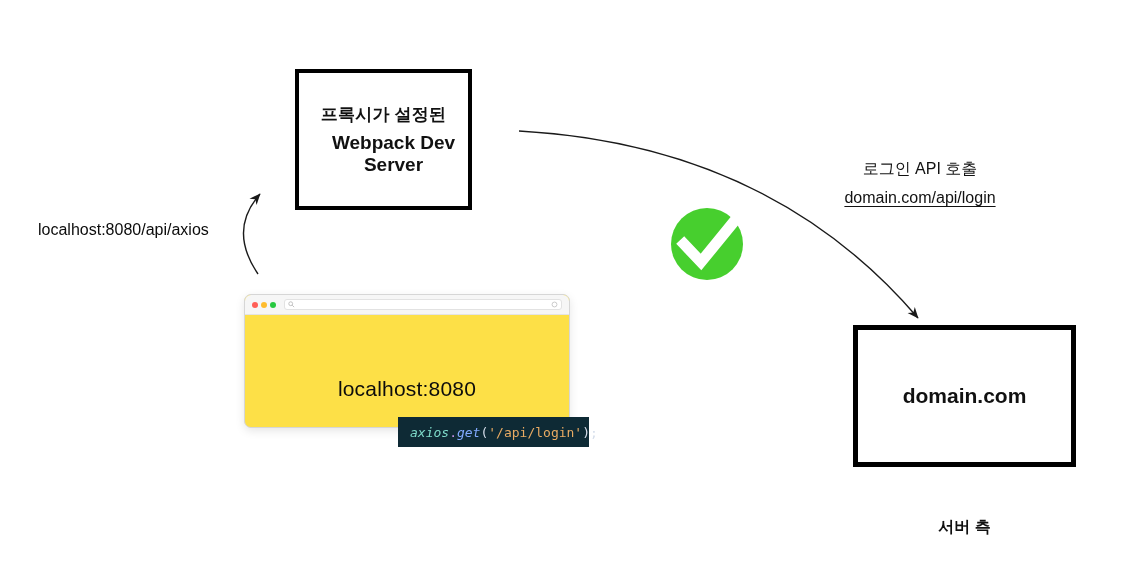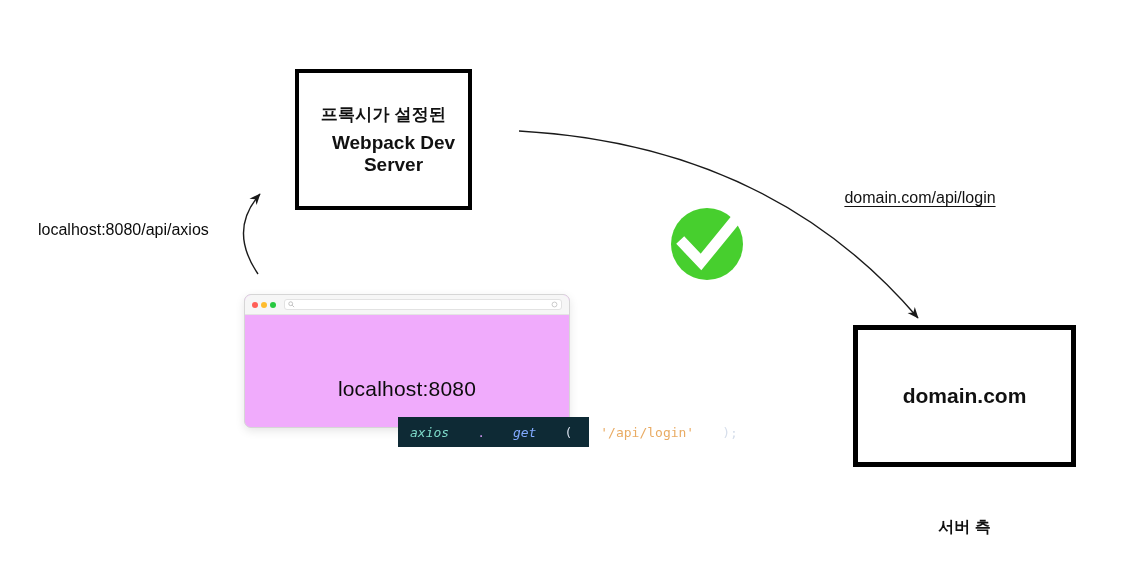--- a/index.html
+++ b/index.html
@@ -47,21 +47,21 @@
   .api-call-label   { left: 845px; top: 159px; width: 150px; text-align: center; font-size: 16px; font-weight: 500; }
   .api-url-label    { left: 827px; top: 189px; width: 186px; text-align: center; font-size: 16px; text-decoration: underline; text-underline-offset: 3px; }
   .client-side-label { left: 302px; top: 517px; width: 210px; text-align: center; font-size: 16px; font-weight: 600; }
   .server-side-label { left: 853px; top: 517px; width: 223px; text-align: center; font-size: 16px; font-weight: 600; }
 
   
   .browser-window {
     position: absolute;
     left: 244px; top: 294px;
     width: 326px; height: 134px;
-    background: #f0abfc;
+    background: #fde047;
     border: 1px solid #d6d6d6;
     border-radius: 7px;
     box-shadow: 0 3px 10px rgba(0,0,0,0.10);
   }
   .browser-titlebar {
     position: absolute;
     left: 0; top: 0; right: 0;
     height: 20px;
     background: #f6f6f6;
     border-bottom: 1px solid #e4e4e4;
@@ -103,21 +103,20 @@
     position: absolute;
     left: 398px; top: 417px;
     width: 191px; height: 30px;
     background: #0e2a35;
     display: flex;
     align-items: center;
     padding-left: 12px;
     font-family: "DejaVu Sans Mono", "Liberation Mono", monospace;
     font-size: 13px;
     white-space: pre;
-    gap: 28px;
   }
   .tok-object { color: #7fdbca; font-style: italic; }
   .tok-punct  { color: #c792ea; }
   .tok-method { color: #82aaff; font-style: italic; }
   .tok-plain  { color: #d6deeb; }
   .tok-string { color: #e9ab63; }
 
   
   .check-badge { position: absolute; left: 670px; top: 206px; }
 </style>
@@ -162,20 +161,21 @@
     <div class="browser-page-text">localhost:8080</div>
   </div>
 
   <div class="code-chip"><span class="tok-object">axios</span><span class="tok-punct">.</span><span class="tok-method">get</span><span class="tok-plain">(</span><span class="tok-string">'/api/login'</span><span class="tok-plain">);</span></div>
 
   <svg class="check-badge" width="76" height="76" viewBox="0 0 76 76">
     <circle cx="37" cy="38" r="36" fill="#47cf2e"></circle>
     <path d="M14 38 L31 56 L62 18" fill="none" stroke="#ffffff" stroke-width="11" stroke-linecap="square" stroke-linejoin="miter"></path>
   </svg>
 
+  <div class="free-label api-call-label">로그인 API 호출</div>
   <div class="free-label api-url-label">domain.com/api/login</div>
 
   <div class="node-box server-box">
     <div class="label">domain.com</div>
   </div>
 
   <div class="free-label server-side-label">서버 측</div>
 
 </div>
 

